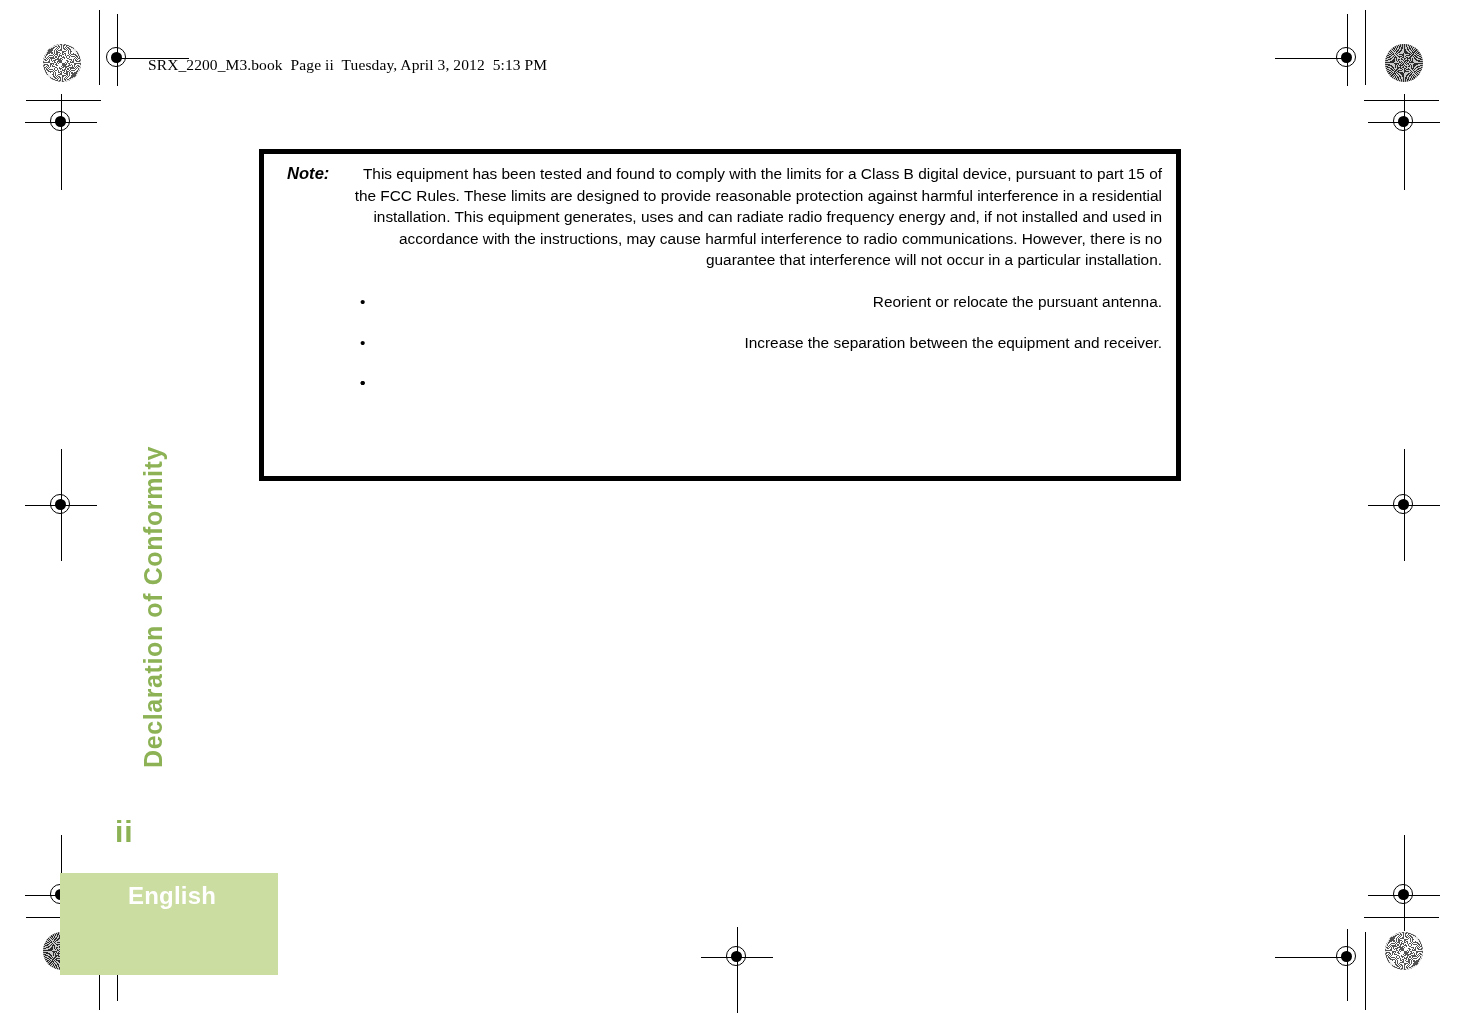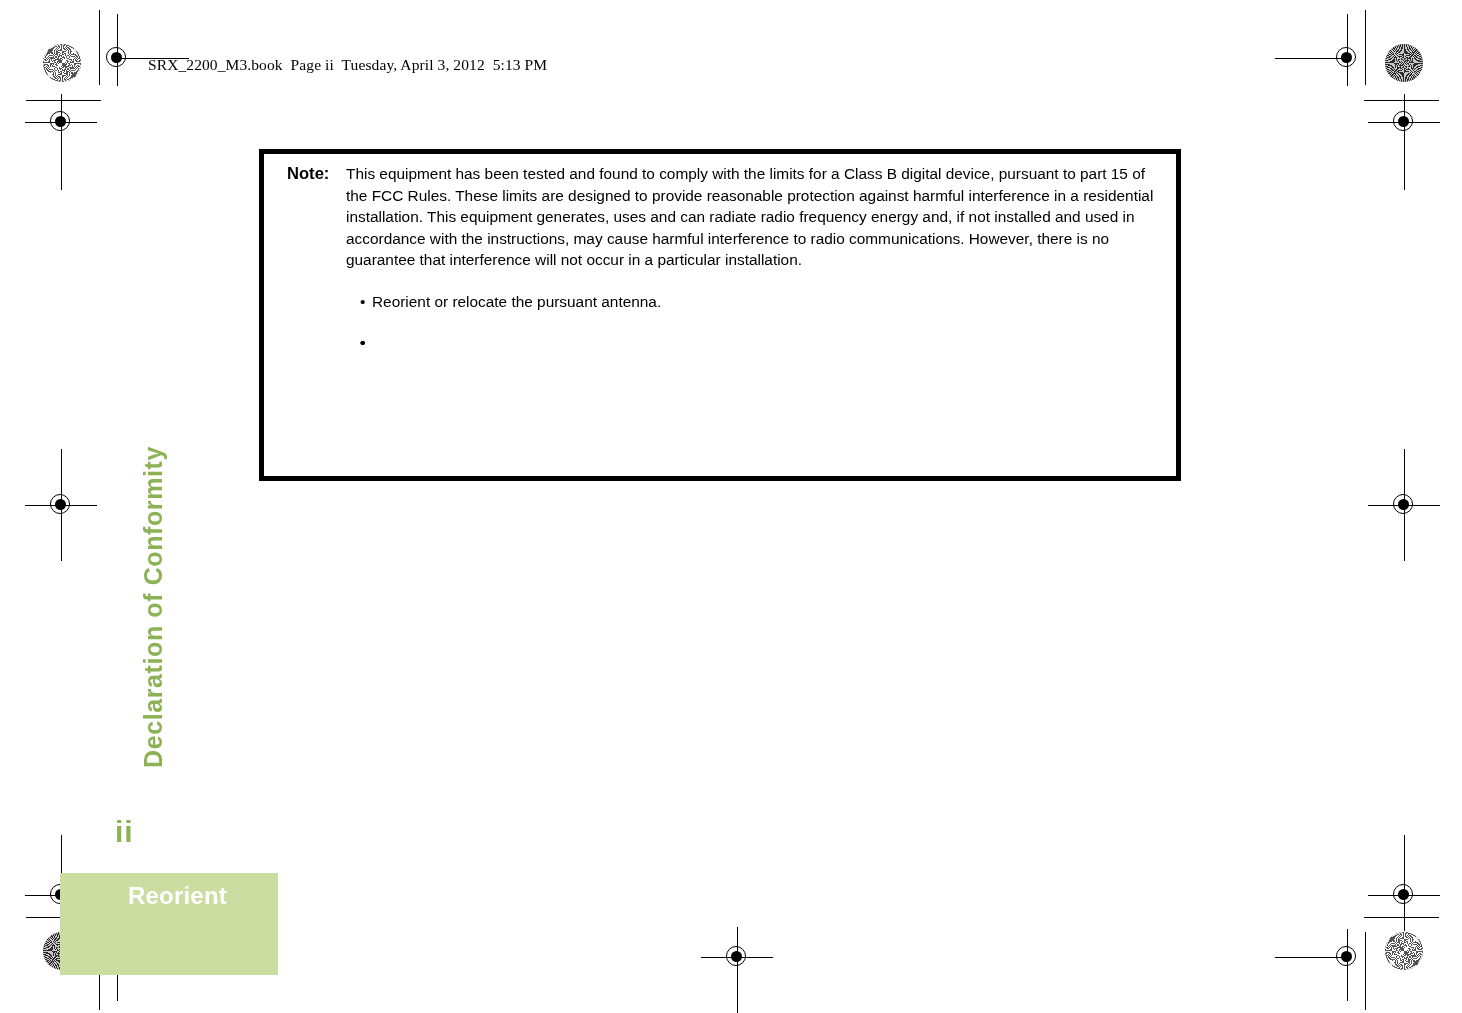--- a/index.html
+++ b/index.html
@@ -7,20 +7,21 @@
     padding: 0;
     background: #ffffff;
   }
   #page {
     position: relative;
     width: 1462px;
     height: 1013px;
     background: #ffffff;
     overflow: hidden;
     font-family: "Liberation Sans", sans-serif;
+    text-align: right;
   }
 
   
   .crophair {
     position: absolute;
     width: 0; height: 0;
   }
   .crophair .ring {
     position: absolute;
     left: -11px; top: -11px;
@@ -103,20 +104,21 @@
     line-height: 21.6px;
     color: #000;
   }
   .note-label {
     position: absolute;
     left: 0;
     top: 0;
     font-weight: bold;
     font-size: 16.6px;
     line-height: 21.6px;
+    font-style: italic;
   }
   .note-para {
     padding-left: 59px;
     font-size: 15.4px;
     line-height: 21.6px;
     color: #000;
     margin-top: 21px;
   }
   .bullets {
     margin-top: 20px;
@@ -285,31 +287,32 @@
       </div>
 
 
       <div class="bullets">
         <div class="bullet-row">
           <span class="bdot">•</span>
           <span>Reorient or relocate the pursuant antenna.</span>
         </div>
         <div class="bullet-row">
           <span class="bdot">•</span>
+          <span>Increase the separation between the equipment and receiver.</span>
         </div>
         <div class="bullet-row">
           <span class="bdot">•</span>
         </div>
         <div class="bullet-row">
           <span class="bdot">•</span>
         </div>
       </div>
 
     </div>
   </div>
 
   <div id="sidetitle">Declaration of Conformity</div>
 
   <div id="folio">ii</div>
   <div id="langband"></div>
-  <div id="langlabel">Reorient</div>
+  <div id="langlabel">English</div>
 
 </div>
 
 </body></html>

